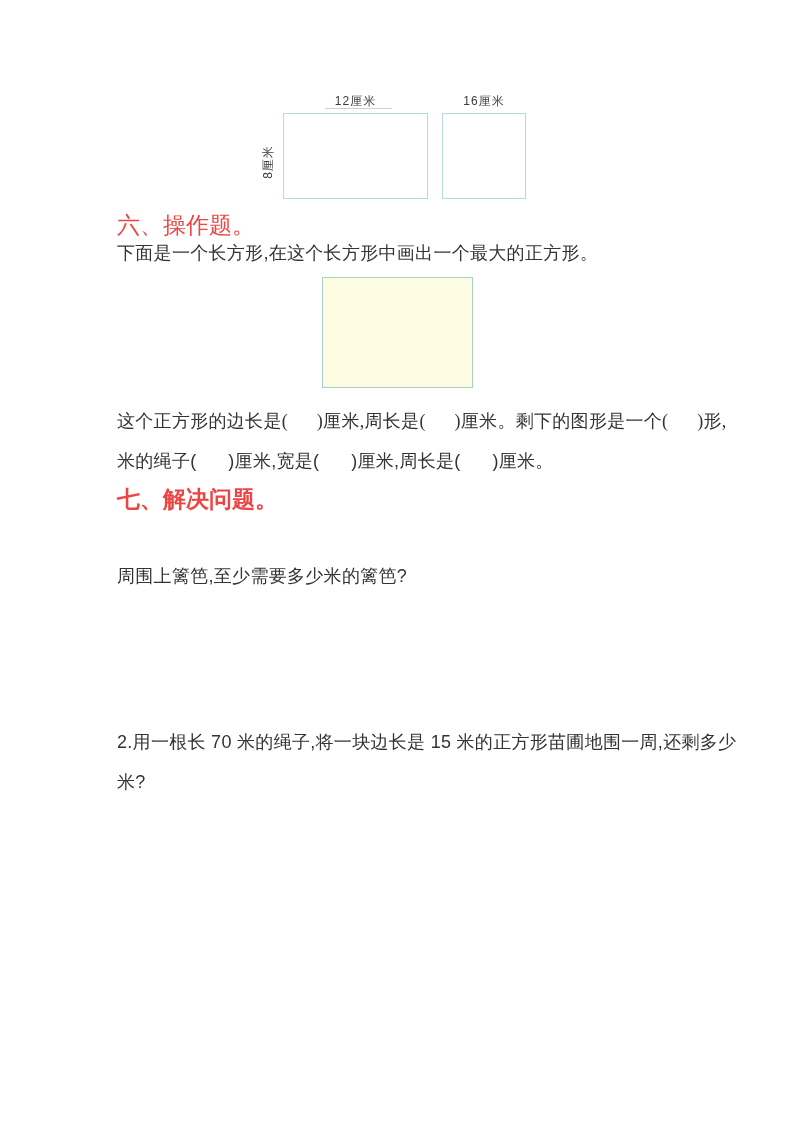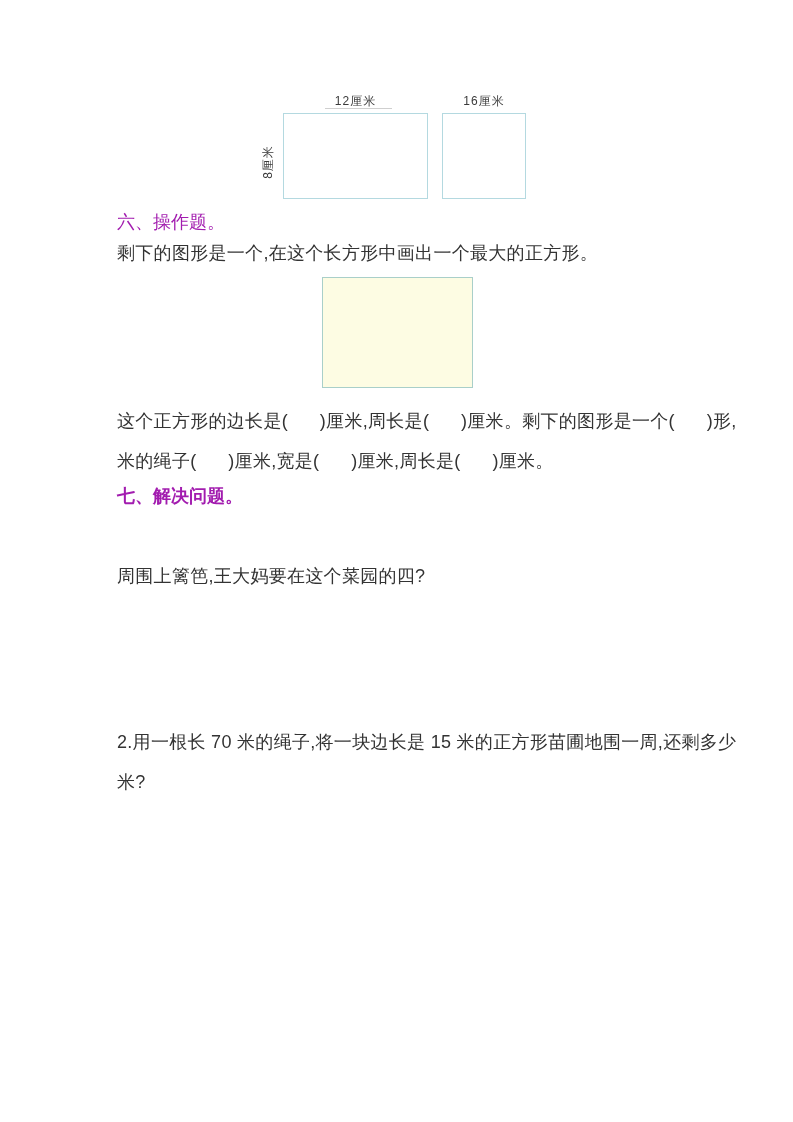--- a/index.html
+++ b/index.html
@@ -38,37 +38,37 @@
   }
   .dim-underline{
     position:absolute;left:325px;top:108px;width:67px;height:1px;
     background:#a8a8a8;opacity:.55;
   }
 
   
   .sec-heading{
     position:absolute;left:117px;
     font-family:"Liberation Serif","DejaVu Serif",serif;
-    font-size:18px;line-height:1.2;
-    color:#a21caf;
+    font-size:23px;line-height:1.2;
+    color:#ef4444;
     white-space:pre;
   }
   .h-six{top:212px;}
   .h-seven{top:486px;font-weight:bold;}
 
   
   .body-line{
     position:absolute;left:117px;
     font-size:18px;line-height:1.2;
     color:#333333;
     white-space:pre;
     letter-spacing:0.3px;
   }
   .l-instruction{top:243px;}
-  .l-blank1{top:411px;}
+  .l-blank1{top:411px;font-family:Liberation Serif, serif;}
   .l-blank2{top:451px;}
   .l-p1a{top:526px;}
   .l-p1b{top:566px;}
   .l-p2a{top:732px;text-align:center;}
   .l-p2b{top:772px;}
 
   
   .draw-canvas{
     position:absolute;left:322px;top:277px;width:151px;height:111px;
     background:#fdfce3;
@@ -82,25 +82,25 @@
 <div class="page">
 
   <div class="dim-label label-w1">12厘米</div>
   <div class="dim-underline"></div>
   <div class="dim-label label-w2">16厘米</div>
   <div class="dim-label label-h1">8厘米</div>
   <div class="dim-rect rect-left"></div>
   <div class="dim-rect rect-right"></div>
 
   <div class="sec-heading h-six">六、操作题。</div>
-  <div class="body-line l-instruction">剩下的图形是一个,在这个长方形中画出一个最大的正方形。</div>
+  <div class="body-line l-instruction">下面是一个长方形,在这个长方形中画出一个最大的正方形。</div>
 
   <div class="draw-canvas"></div>
 
   <div class="body-line l-blank1">这个正方形的边长是(      )厘米,周长是(      )厘米。剩下的图形是一个(      )形,</div>
   <div class="body-line l-blank2">米的绳子(      )厘米,宽是(      )厘米,周长是(      )厘米。</div>
 
   <div class="sec-heading h-seven">七、解决问题。</div>
-  <div class="body-line l-p1b">周围上篱笆,王大妈要在这个菜园的四?</div>
+  <div class="body-line l-p1b">周围上篱笆,至少需要多少米的篱笆?</div>
   <div class="body-line l-p2a">2.用一根长 70 米的绳子,将一块边长是 15 米的正方形苗圃地围一周,还剩多少</div>
   <div class="body-line l-p2b">米?</div>
 
 </div>
 
 </body></html>

